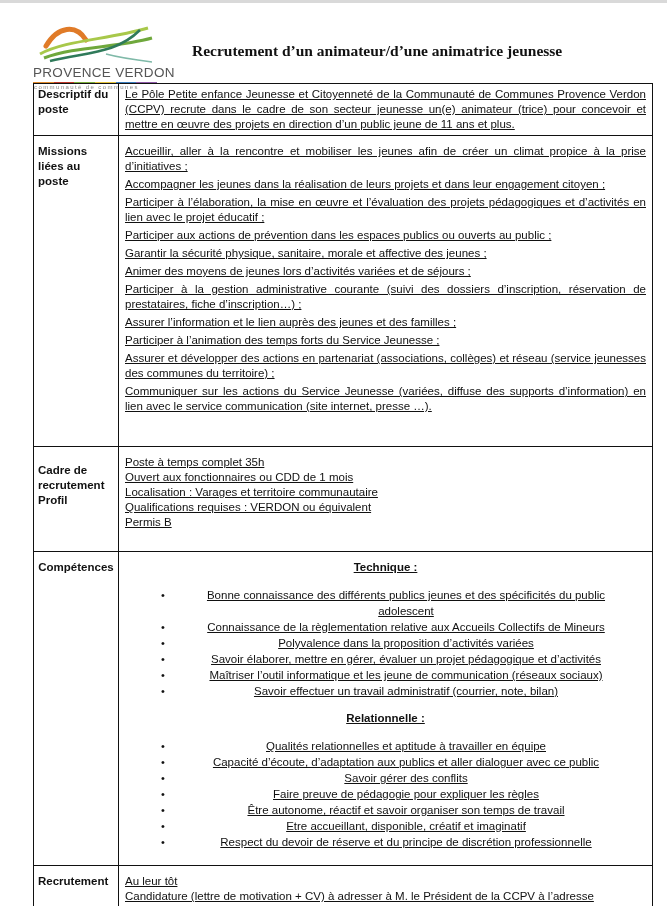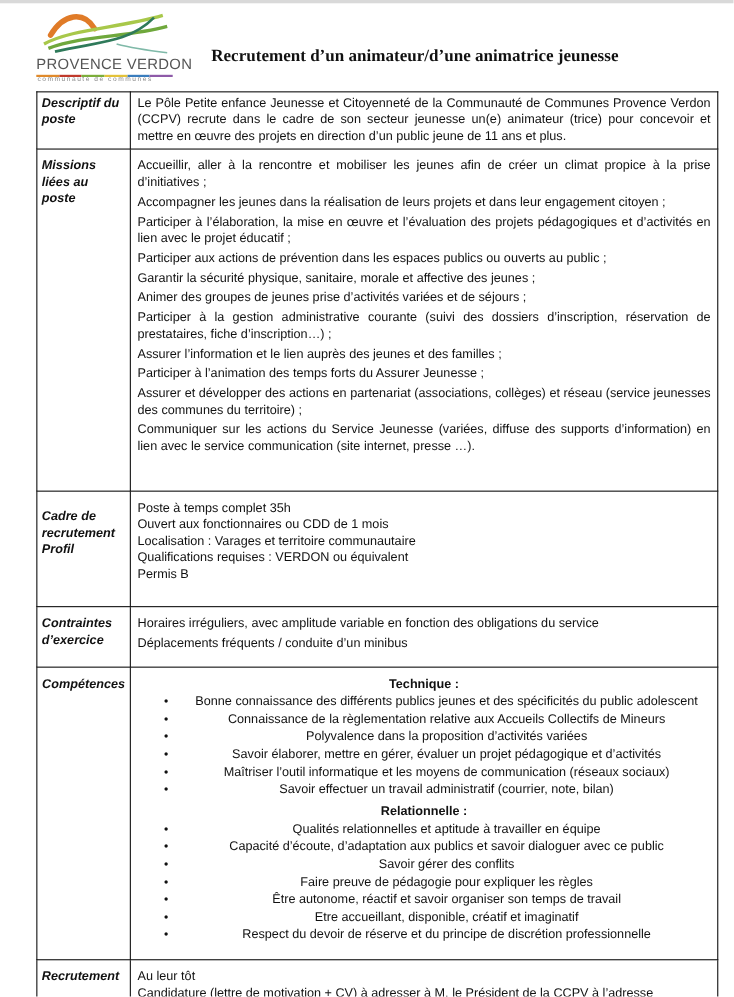--- a/index.html
+++ b/index.html
@@ -2,48 +2,48 @@
 <html><head>
 <meta charset="utf-8">
 <style>
   html, body { margin: 0; padding: 0; }
   body {
     width: 667px; height: 906px; overflow: hidden; background: #ffffff;
     font-family: "Liberation Sans", "DejaVu Sans", sans-serif;
     color: #111; position: relative;
   }
   .topbar { position: absolute; left: 0; top: 0; width: 667px; height: 3px; background: #d9d9d9; }
-  .logo { position: absolute; left: 30px; top: 10px; width: 140px; height: 64px; text-decoration: underline; }
+  .logo { position: absolute; left: 30px; top: 24px; width: 140px; height: 64px; text-decoration: underline; }
   .logo svg { position: absolute; left: 6px; top: 0; }
   .logo-name {
     position: absolute; left: 3px; top: 41px; font-size: 13.5px; letter-spacing: 0.3px;
     color: #555; white-space: nowrap;
   }
   .logo-stripe { position: absolute; left: 3px; top: 58px; width: 124px; height: 1.5px; display: flex; }
   .logo-stripe span { flex: 1; }
   .logo-sub {
     position: absolute; left: 4px; top: 60px; font-size: 6px; letter-spacing: 1.4px;
     color: #888; white-space: nowrap;
   }
   .title {
     position: absolute; left: 192px; top: 42px; font-size: 15.5px; font-weight: bold;
     color: #111; white-space: nowrap; font-family: Liberation Serif, serif;
   }
   table.main {
     position: absolute; left: 33px; top: 83px; width: 620px;
     border-collapse: collapse; font-size: 11.5px; line-height: 15px;
   }
   table.main td { border: 1.3px solid #111; vertical-align: top; }
-  td.label { width: 76px; padding: 3px 4px; font-weight: bold; font-style: italic; }
-  td.content { padding: 3px 6px; }
+  td.label { width: 76px; padding: 3px 4px; font-weight: bold; }
+  td.content { padding: 3px 6px; text-decoration: underline; }
   .just { text-align: justify; }
   .para { margin: 0 0 3px 0; }
   .plain-line { margin: 0; }
   .sub-heading { font-weight: bold; margin: 0; }
-  ul.bullets { margin: 0; padding: 0 0 0 41px; list-style: none; }
+  ul.bullets { margin: 12px; padding: 0 0 0 41px; list-style: none; }
   ul.bullets li { position: relative; margin: 0; line-height: 16px; }
   ul.bullets li::before {
     content: "•"; position: absolute; left: -17px; top: 0; font-size: 11px;
   }
   .row-desc td { height: 44px; }
   .row-missions td { height: 299px; }
   .row-cadre td { height: 85px; }
   .row-contraintes td { height: 43px; }
   .row-competences td { height: 254px; text-align: center; }
   .row-recrutement td { height: 66px; }
@@ -85,64 +85,57 @@
   </tr>
 
   <tr class="row-missions">
     <td class="label pad-top">Missions liées au poste</td>
     <td class="content just pad-top">
       <p class="para">Accueillir, aller à la rencontre et mobiliser les jeunes afin de créer un climat propice à la prise d’initiatives ;</p>
       <p class="para">Accompagner les jeunes dans la réalisation de leurs projets et dans leur engagement citoyen ;</p>
       <p class="para">Participer à l’élaboration, la mise en œuvre et l’évaluation des projets pédagogiques et d’activités en lien avec le projet éducatif ;</p>
       <p class="para">Participer aux actions de prévention dans les espaces publics ou ouverts au public ;</p>
       <p class="para">Garantir la sécurité physique, sanitaire, morale et affective des jeunes ;</p>
-      <p class="para">Animer des groupes de jeunes prise d’activités variées et de séjours ;</p>
+      <p class="para">Animer des moyens de jeunes lors d’activités variées et de séjours ;</p>
       <p class="para">Participer à la gestion administrative courante (suivi des dossiers d’inscription, réservation de prestataires, fiche d’inscription…) ;</p>
       <p class="para">Assurer l’information et le lien auprès des jeunes et des familles ;</p>
-      <p class="para">Participer à l’animation des temps forts du Assurer Jeunesse ;</p>
+      <p class="para">Participer à l’animation des temps forts du Service Jeunesse ;</p>
       <p class="para">Assurer et développer des actions en partenariat (associations, collèges) et réseau (service jeunesses des communes du territoire) ;</p>
       <p class="para">Communiquer sur les actions du Service Jeunesse (variées, diffuse des supports d’information) en lien avec le service communication (site internet, presse …).</p>
     </td>
   </tr>
 
   <tr class="row-cadre">
     <td class="label mid-label">Cadre de recrutement Profil</td>
     <td class="content pad-top">
       <p class="plain-line">Poste à temps complet 35h</p>
       <p class="plain-line">Ouvert aux fonctionnaires ou CDD de 1 mois</p>
       <p class="plain-line">Localisation : Varages et territoire communautaire</p>
       <p class="plain-line">Qualifications requises : VERDON ou équivalent</p>
       <p class="plain-line">Permis B</p>
     </td>
   </tr>
 
-  <tr class="row-contraintes">
-    <td class="label pad-top">Contraintes d’exercice</td>
-    <td class="content pad-top">
-      <p class="para">Horaires irréguliers, avec amplitude variable en fonction des obligations du service</p>
-      <p class="para">Déplacements fréquents / conduite d’un minibus</p>
-    </td>
-  </tr>
 
   <tr class="row-competences">
     <td class="label pad-top">Compétences</td>
     <td class="content pad-top">
       <p class="sub-heading">Technique :</p>
       <ul class="bullets">
         <li>Bonne connaissance des différents publics jeunes et des spécificités du public adolescent</li>
         <li>Connaissance de la règlementation relative aux Accueils Collectifs de Mineurs</li>
         <li>Polyvalence dans la proposition d’activités variées</li>
         <li>Savoir élaborer, mettre en gérer, évaluer un projet pédagogique et d’activités</li>
-        <li>Maîtriser l’outil informatique et les moyens de communication (réseaux sociaux)</li>
+        <li>Maîtriser l’outil informatique et les jeune de communication (réseaux sociaux)</li>
         <li>Savoir effectuer un travail administratif (courrier, note, bilan)</li>
       </ul>
       <p class="sub-heading" style="margin-top:5px">Relationnelle :</p>
       <ul class="bullets">
         <li>Qualités relationnelles et aptitude à travailler en équipe</li>
-        <li>Capacité d’écoute, d’adaptation aux publics et savoir dialoguer avec ce public</li>
+        <li>Capacité d’écoute, d’adaptation aux publics et aller dialoguer avec ce public</li>
         <li>Savoir gérer des conflits</li>
         <li>Faire preuve de pédagogie pour expliquer les règles</li>
         <li>Être autonome, réactif et savoir organiser son temps de travail</li>
         <li>Etre accueillant, disponible, créatif et imaginatif</li>
         <li>Respect du devoir de réserve et du principe de discrétion professionnelle</li>
       </ul>
     </td>
   </tr>
 
   <tr class="row-recrutement">

